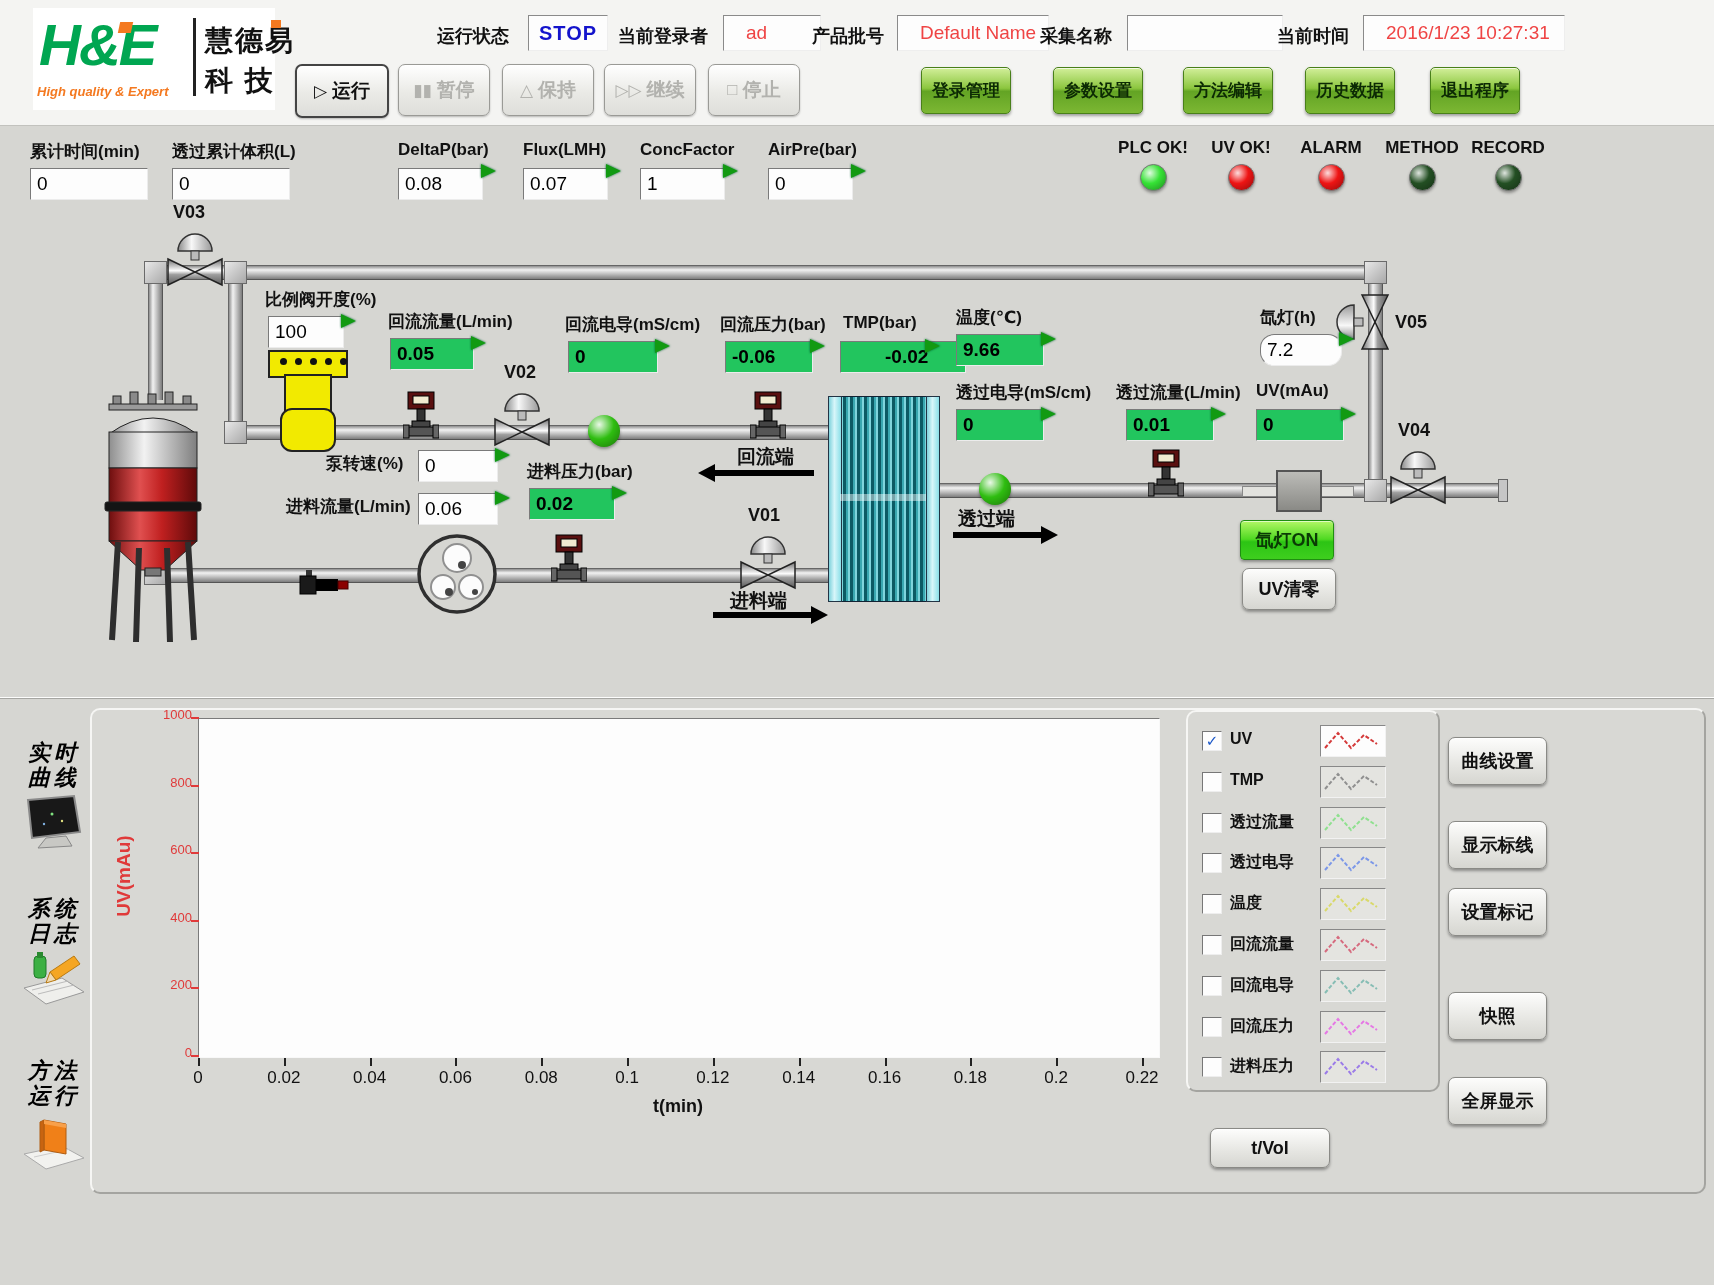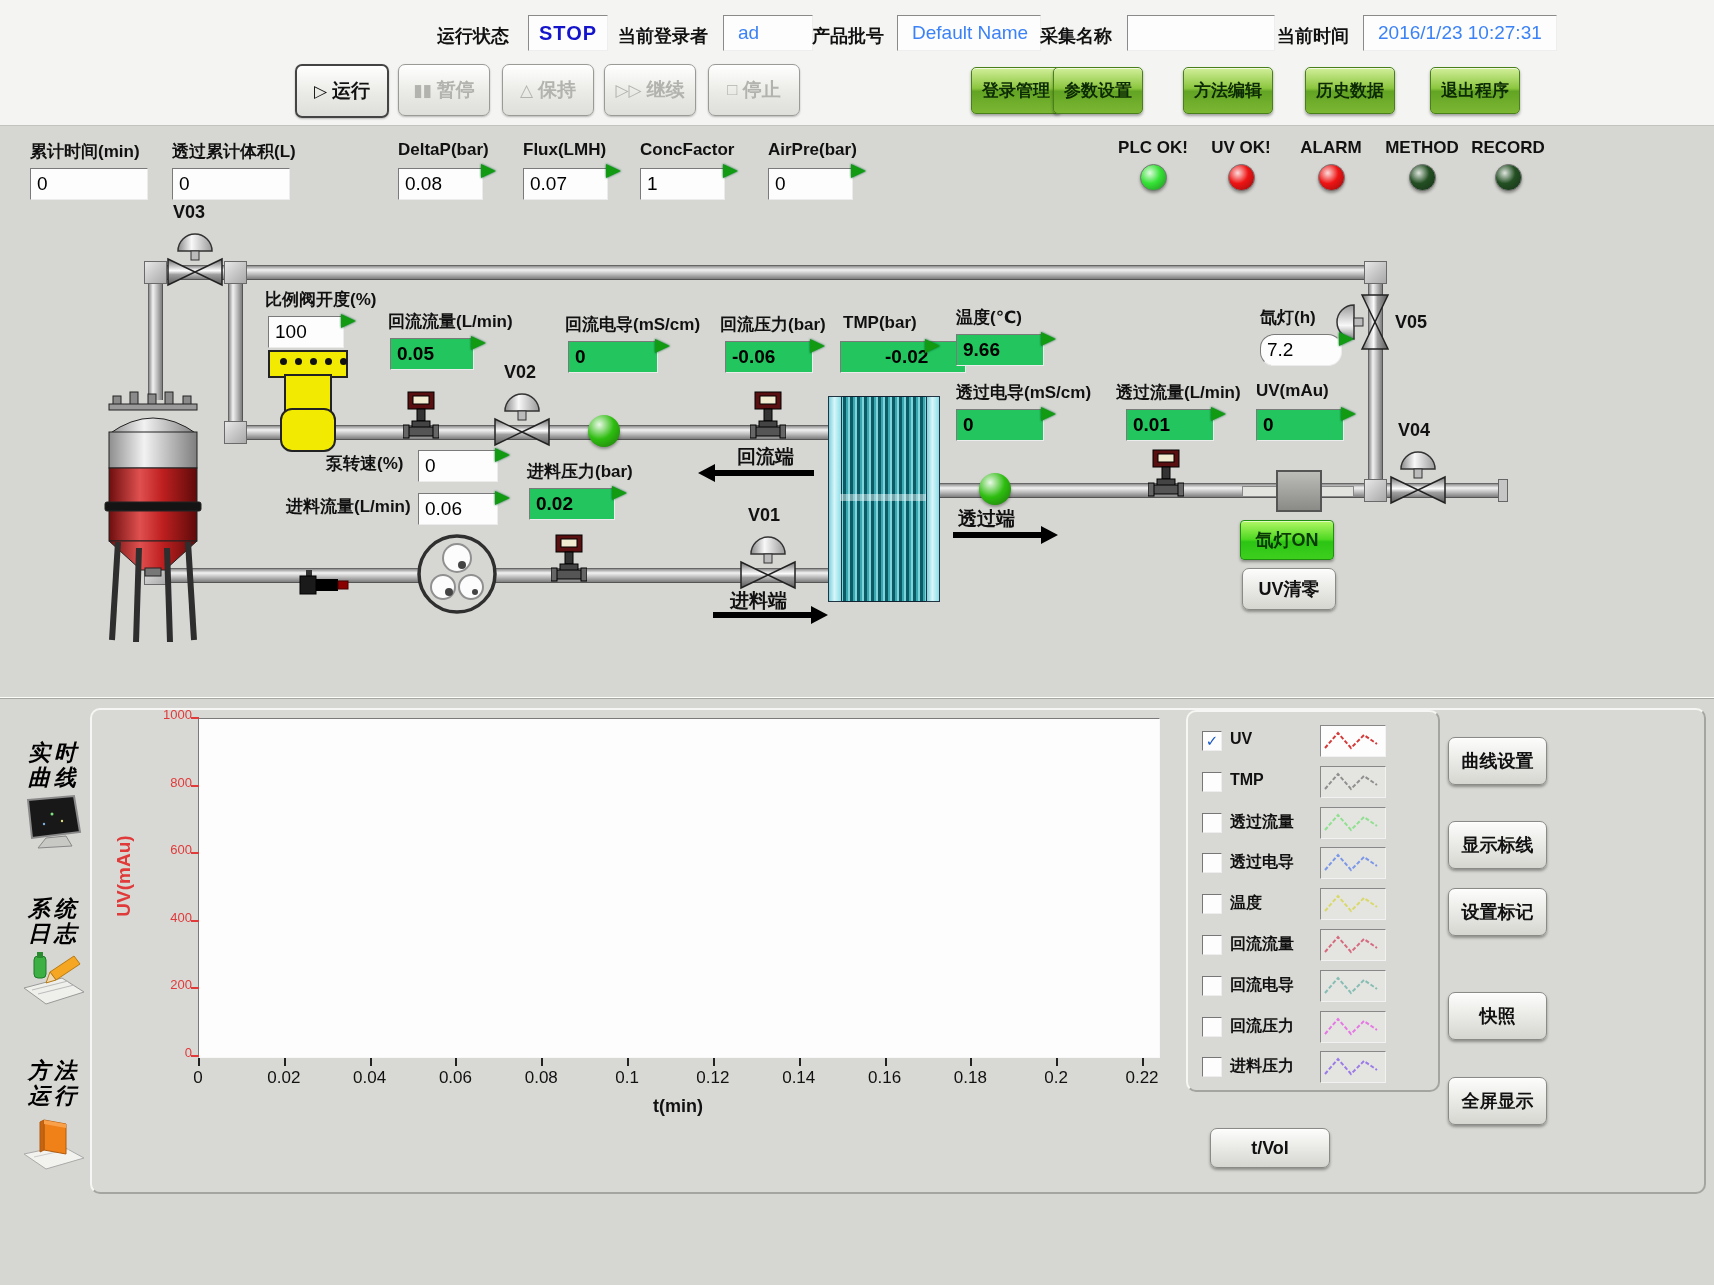--- a/index.html
+++ b/index.html
@@ -7,21 +7,21 @@
   #root{position:relative;width:1714px;height:1285px;background:#d6d6d2;overflow:hidden;}
   
   #topbar{position:absolute;left:0;top:0;width:1714px;height:125px;background:#f4f4f2;border-bottom:1px solid #c2c2be;}
   .lbl{position:absolute;font-weight:bold;font-size:17px;color:#111;white-space:nowrap;}
   .lbl-big{font-size:18px;}
   .field,.gfield{position:absolute;height:30px;line-height:30px;padding-left:6px;font-size:19px;color:#000;
     border:1px solid;border-color:#7a7a7a #ececec #ececec #7a7a7a;box-sizing:content-box;}
   .field{background:#fdfdfd;}
   .gfield{background:#22c55e;font-weight:bold;}
   .tfield{position:absolute;height:34px;line-height:34px;background:#fdfdfd;border:1px solid;
-    border-color:#8a8a8a #eee #eee #8a8a8a;padding-left:14px;font-size:19px;color:#3b82f6;}
+    border-color:#8a8a8a #eee #eee #8a8a8a;padding-left:22px;font-size:19px;color:#ef4444;}
   .runstate{font-weight:bold;color:#1414cc;font-size:20px;text-align:center;padding-left:0;letter-spacing:1px;}
   .ctl{position:absolute;top:64px;width:90px;height:50px;border-radius:7px;border:1px solid #9a9a96;
     background:linear-gradient(180deg,#ffffff,#eaeae6 55%,#dededa);display:flex;align-items:center;justify-content:center;
     gap:5px;font-size:19px;font-weight:bold;color:#b2b2ae;box-shadow:0 1px 2px rgba(0,0,0,.25), inset 0 1px 0 #fff;}
   .ctl-on{border:2px solid #444;color:#111;}
   .ctl-glyph{font-size:17px;}
   .gbtn{position:absolute;top:67px;width:88px;height:45px;border-radius:5px;border:1px solid #49801a;
     background:linear-gradient(180deg,#d2ef9a 0%,#8cc63f 45%,#63a424 52%,#7cb733 100%);
     display:flex;align-items:center;justify-content:center;font-size:17px;font-weight:bold;color:#0c2a04;
     box-shadow:0 2px 3px rgba(0,0,0,.35), inset 0 1px 0 rgba(255,255,255,.7);}
@@ -135,20 +135,29 @@
         <rect x="14" y="18" width="8" height="12" fill="#333" stroke="#000"></rect>
         <rect x="9" y="30" width="18" height="10" fill="#444" stroke="#000"></rect>
         <rect x="1" y="36" width="34" height="9" fill="#555" stroke="#000"></rect>
         <rect x="0" y="34" width="6" height="13" fill="#666" stroke="#000"></rect>
         <rect x="30" y="34" width="6" height="13" fill="#666" stroke="#000"></rect>
       </symbol>
     </defs>
   </svg></div>
 
   <div id="topbar">
+    <div id="logo">
+      <div id="brand">H&amp;E</div>
+      <div id="brand-dot"></div>
+      <div id="tagline">High quality &amp; Expert</div>
+      <div id="logo-divider"></div>
+      <div class="cnline" style="top:14px;">慧德易</div>
+      <div class="cnline" style="top:54px;">科  技</div>
+      <div id="cn2-dot"></div>
+    </div>
     <div class="lbl lbl-big" style="left:437px;top:24px;">运行状态</div>
     <div class="tfield runstate" style="left:528px;top:15px;width:78px;">STOP</div>
     <div class="lbl lbl-big" style="left:618px;top:24px;">当前登录者</div>
     <div class="tfield" style="left:723px;top:15px;width:74px;">ad</div>
     <div class="lbl lbl-big" style="left:812px;top:24px;">产品批号</div>
     <div class="tfield" style="left:897px;top:15px;width:128px;">Default Name</div>
     <div class="lbl lbl-big" style="left:1040px;top:24px;">采集名称</div>
     <div class="tfield" style="left:1127px;top:15px;width:132px;"></div>
     <div class="lbl lbl-big" style="left:1277px;top:24px;">当前时间</div>
     <div class="tfield" style="left:1363px;top:15px;width:178px;">2016/1/23 10:27:31</div>
@@ -168,21 +177,21 @@
         <div class="ctl" style="left: 604px;">
           <div class="ctl-glyph">▷▷</div>
           <div class="ctl-label">继续</div>
         </div>
         <div class="ctl" style="left: 708px;">
           <div class="ctl-glyph">□</div>
           <div class="ctl-label">停止</div>
         </div>
       </div>
     <div id="menu">
-        <div class="gbtn" style="left: 971px;">登录管理</div>
+        <div class="gbtn" style="left: 921px;">登录管理</div>
         <div class="gbtn" style="left: 1053px;">参数设置</div>
         <div class="gbtn" style="left: 1183px;">方法编辑</div>
         <div class="gbtn" style="left: 1305px;">历史数据</div>
         <div class="gbtn" style="left: 1430px;">退出程序</div>
       </div>
   </div>
 
   <div id="kpis">
       <div style="position: absolute; left: 30px; top: 140px;">
         <div class="lbl" style="left: 0px; top: 0px;">累计时间(min)</div>

